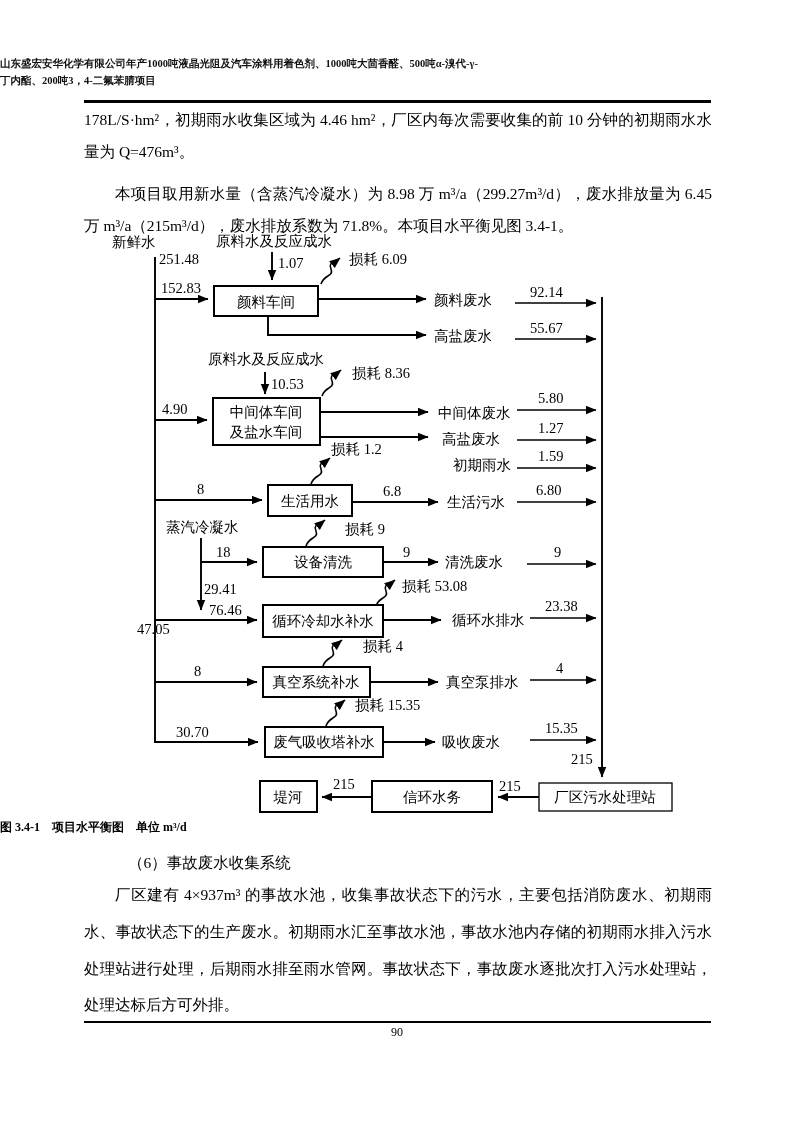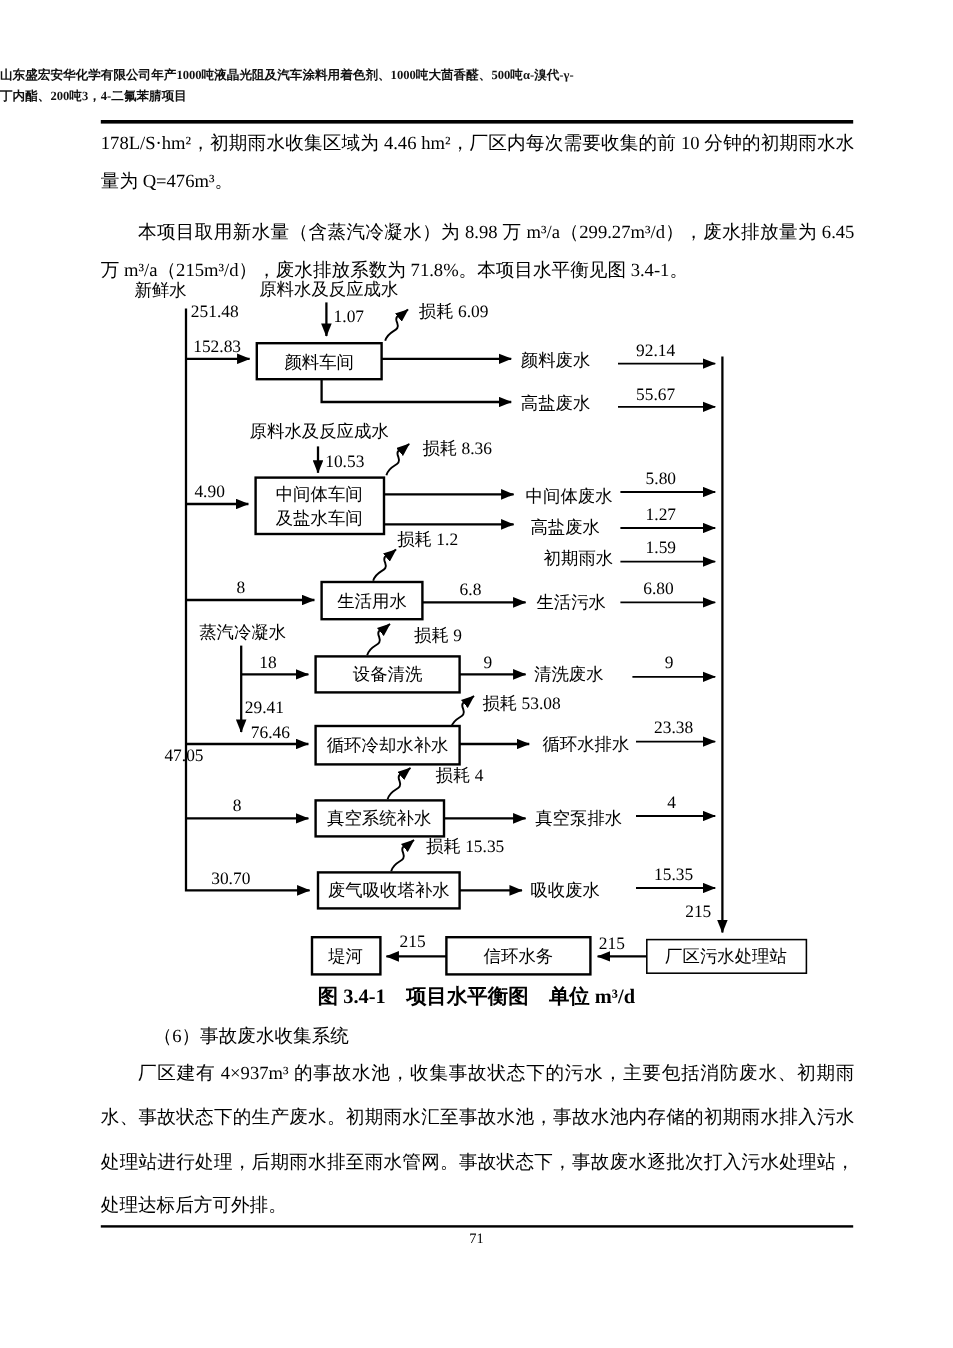--- a/index.html
+++ b/index.html
@@ -13,21 +13,21 @@
   .header-rule{left:84px;top:100px;width:627px;height:2.5px;}
   .footer-rule{left:84px;top:1021px;width:627px;height:1.8px;}
   .body-text{
     left:84px;width:628px;font-size:15.5px;text-align:justify;margin:0;
     word-break:break-all;
   }
   .p1{top:104px;line-height:32px;}
   .p2{top:166px;line-height:31.5px;text-indent:2em;margin-top:12px;}
   .p3{top:877px;line-height:36.8px;text-indent:2em;}
   .section-heading{left:128px;top:853px;font-size:15.5px;}
-  .caption{left:0;top:819px;width:794px;text-align:center;font-weight:bold;font-size:17px;}
+  .caption{left:0;top:819px;width:794px;font-weight:bold;font-size:12px;}
   .page-number{left:0;top:1025px;width:794px;text-align:center;font-size:12px;}
   svg text{font-family:"Liberation Serif","DejaVu Serif",serif;fill:#000;}
   .dt{font-size:14.5px;}
   .dn{font-size:14.5px;}
   .bx{fill:#fff;stroke:#000;stroke-width:2px;}
   .bx-thin{fill:#fff;stroke:#000;stroke-width:1.3px;}
 </style>
 </head>
 <body>
 
@@ -169,15 +169,15 @@
     <text class="dn" x="499" y="791">215</text>
     <text class="dn" x="333" y="789">215</text>
   </svg>
 
   <div class="abs caption">图 3.4-1　项目水平衡图　单位 m³/d</div>
 
   <div class="abs section-heading">（6）事故废水收集系统</div>
   <p class="abs body-text p3">厂区建有 4×937m³ 的事故水池，收集事故状态下的污水，主要包括消防废水、初期雨水、事故状态下的生产废水。初期雨水汇至事故水池，事故水池内存储的初期雨水排入污水处理站进行处理，后期雨水排至雨水管网。事故状态下，事故废水逐批次打入污水处理站，处理达标后方可外排。</p>
 
   <div class="abs rule footer-rule"></div>
-  <div class="abs page-number">71</div>
+  <div class="abs page-number">90</div>
 
 </div>
 
 </body></html>

